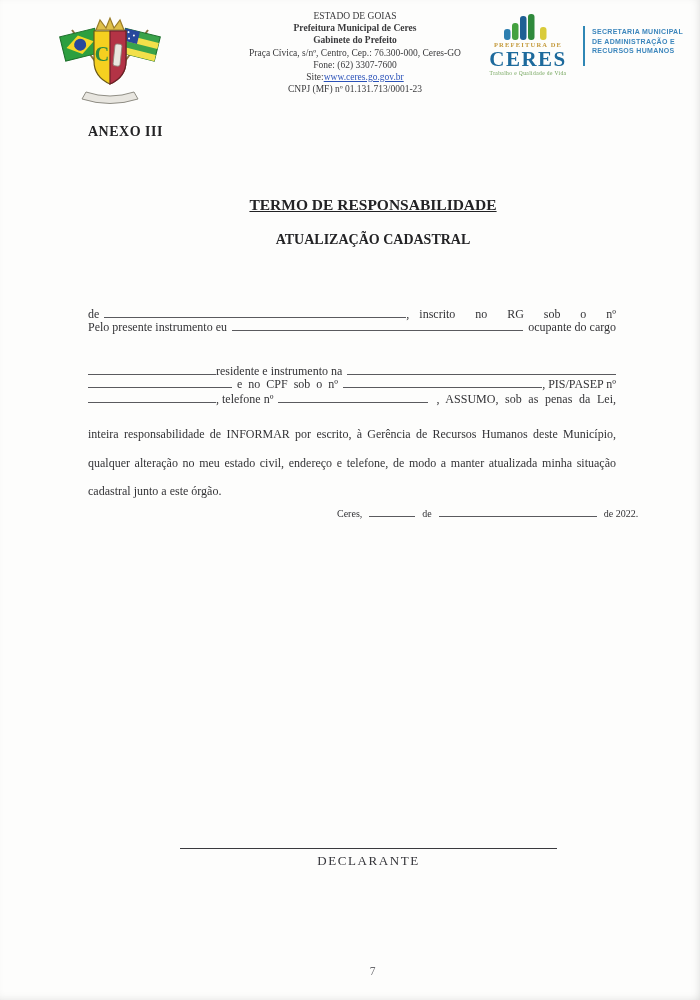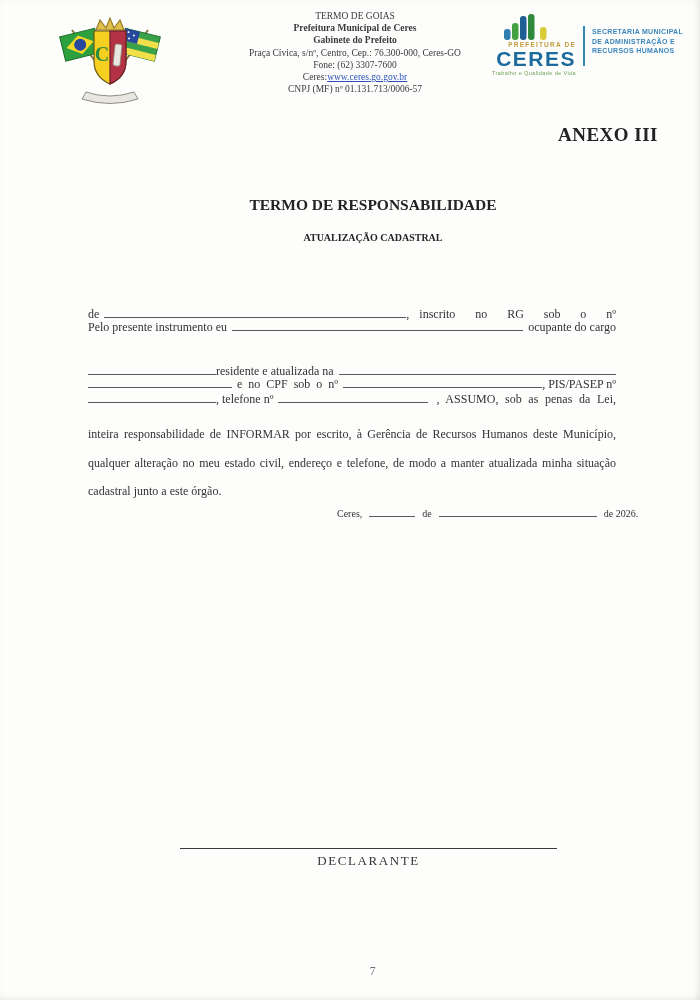--- a/index.html
+++ b/index.html
@@ -15,35 +15,35 @@
   .org-block {
     position:absolute; left:205px; top:10px; width:300px;
     text-align:center; font-size:9.5px; line-height:12.2px; color:#3a3a3c;
     white-space:nowrap;
   }
   .org-block .b { font-weight:bold; }
   .org-block .site-url { color:#2a51b8; text-decoration:underline;text-align:center; }
   
   .brand { position:absolute; left:480px; top:12px; display:flex; align-items:flex-start;
            font-family:"Liberation Sans", sans-serif; }
-  .brand-left { width:96px; text-align:right; }
+  .brand-left { width:96px; text-align:center;font-family:Liberation Serif, serif; }
   .brand-bars { display:block; margin:0 auto 1px auto; }
   .brand-pre { font-size:6.5px; font-weight:bold; letter-spacing:1.2px; color:#c49a3c; }
   .brand-name { font-size:21px; font-weight:bold; letter-spacing:1.5px; color:#1d6a9c; line-height:22px; }
   .brand-tag { font-size:5.5px; color:#6fa257; letter-spacing:.4px; }
   .brand-divider { width:2px; height:40px; background:#2f87b5; margin:14px 7px 0 7px; }
   .brand-secretaria { margin-top:15px; font-size:7px; font-weight:bold; line-height:9.5px;
            color:#3c86bc; letter-spacing:.3px; }
   
-  .annex   { position:absolute; left:88px; top:124px; width:570px; text-align:right;
-             font-size:19px; font-weight:bold; letter-spacing:.5px; color:#232325; }
+  .annex   { position:absolute; left:88px; top:124px; width:570px; text-align:left;
+             font-size:14px; font-weight:bold; letter-spacing:.5px; color:#232325; }
   .title1  { position:absolute; left:88px; top:196px; width:570px; text-align:center;
-             font-size:15.5px; font-weight:bold; color:#232325; }
+             font-size:15.5px; font-weight:bold; color:#232325;text-decoration:underline; }
   .title2  { position:absolute; left:88px; top:232px; width:570px; text-align:center;
-             font-size:10px; font-weight:bold; color:#232325; }
+             font-size:14px; font-weight:bold; color:#232325; }
   
   .para { position:absolute; left:88px; top:277px; width:528px;
           font-size:12px; color:#333336; }
   .pline { display:flex; align-items:baseline; height:28.6px; white-space:nowrap; }
   .pline.just { display:block; text-align:justify; text-align-last:justify; line-height:28.6px; }
   .pline.plain { display:block; line-height:28.6px; }
   .blank { display:inline-block; border-bottom:1px solid #5a5a5e; height:12px; }
   .grow { flex:1 1 auto; }
   .b300 { flex:0 0 302px; }
   .b145 { flex:0 0 144px; }
@@ -98,29 +98,29 @@
 
     <path d="M38,25 h32 v30 q0,16 -16,23 q-16,-7 -16,-23 z" fill="#f5d020" stroke="#6b5a18" stroke-width="1.2"></path>
     <path d="M54,25 h16 v30 q0,16 -16,23 z" fill="#b33345" stroke="#6b1f2a" stroke-width="1.2"></path>
     <text x="46" y="55" font-family="Liberation Serif, serif" font-size="20" font-weight="bold" fill="#2d8a3f" text-anchor="middle">C</text>
     <rect x="58" y="38" width="7" height="22" rx="2" fill="#e9e6df" stroke="#8a8578" stroke-width="0.8" transform="rotate(6 61 49)"></rect>
 
     <path d="M30,86 q24,8 48,0 l4,7 q-28,9 -56,0 z" fill="#e8e6e0" stroke="#8f8d84" stroke-width="1"></path>
   </svg>
 
   <div class="org-block">
-    <div>TERMO DE GOIAS</div>
+    <div>ESTADO DE GOIAS</div>
     <div class="b">Prefeitura Municipal de Ceres</div>
     <div class="b">Gabinete do Prefeito</div>
     <div>Praça Cívica, s/nº, Centro, Cep.: 76.300-000, Ceres-GO</div>
     <div>Fone: (62) 3307-7600</div>
     <div>
-      <span>Ceres:</span><span class="site-url">www.ceres.go.gov.br</span>
+      <span>Site:</span><span class="site-url">www.ceres.go.gov.br</span>
     </div>
-    <div>CNPJ (MF) nº 01.131.713/0006-57</div>
+    <div>CNPJ (MF) nº 01.131.713/0001-23</div>
   </div>
 
   <div class="brand">
     <div class="brand-left">
       <svg class="brand-bars" width="52" height="28" viewBox="0 0 52 28">
         <rect x="2" y="17" width="6.5" height="11" rx="3" fill="#2e7fb0"></rect>
         <rect x="10" y="11" width="6.5" height="17" rx="3" fill="#44a13f"></rect>
         <rect x="18" y="4" width="6.5" height="24" rx="3" fill="#1e5f94"></rect>
         <rect x="26" y="2" width="6.5" height="26" rx="3" fill="#2f8a3c"></rect>
         <rect x="38" y="15" width="6.5" height="13" rx="3" fill="#d9cb3a"></rect>
@@ -154,40 +154,40 @@
       <span class="tail-just">inscrito no RG sob o nº</span>
     </div>
     <div class="pline">
       <span class="blank b145"></span>
       <span class="seg pad-l pad-r ws3">e no CPF sob o nº</span>
       <span class="blank grow"></span>
       <span class="seg">, PIS/PASEP nº</span>
     </div>
     <div class="pline">
       <span class="blank b128"></span>
-      <span class="seg pad-r">residente e atualizada na</span>
+      <span class="seg pad-r">residente e instrumento na</span>
       <span class="blank grow"></span>
     </div>
     <div class="pline">
       <span class="blank b128"></span>
       <span class="seg pad-r">, telefone nº</span>
       <span class="blank b152"></span>
       <span class="tail-just" style="margin-left:8px">, ASSUMO, sob as penas da Lei,</span>
     </div>
     <div class="pline just">inteira responsabilidade de INFORMAR por escrito, à Gerência de Recursos Humanos deste Município,</div>
     <div class="pline just">qualquer alteração no meu estado civil, endereço e telefone, de modo a manter atualizada minha situação</div>
     <div class="pline plain">cadastral junto a este órgão.</div>
   </div>
 
   <div class="dateline">
     <span>Ceres,</span>
     <span class="blank d-b1"></span>
     <span>de</span>
     <span class="blank d-b2"></span>
-    <span>de 2026.</span>
+    <span>de 2022.</span>
   </div>
 
   <div class="sig">
     <div class="sig-line"></div>
     <div class="sig-label">DECLARANTE</div>
   </div>
 
   <div class="pageno">7</div>
 
 </div>

